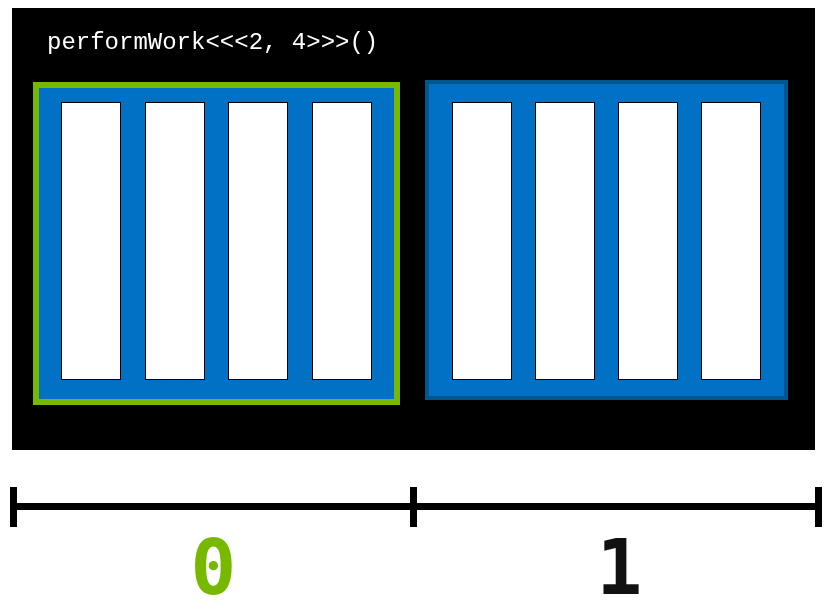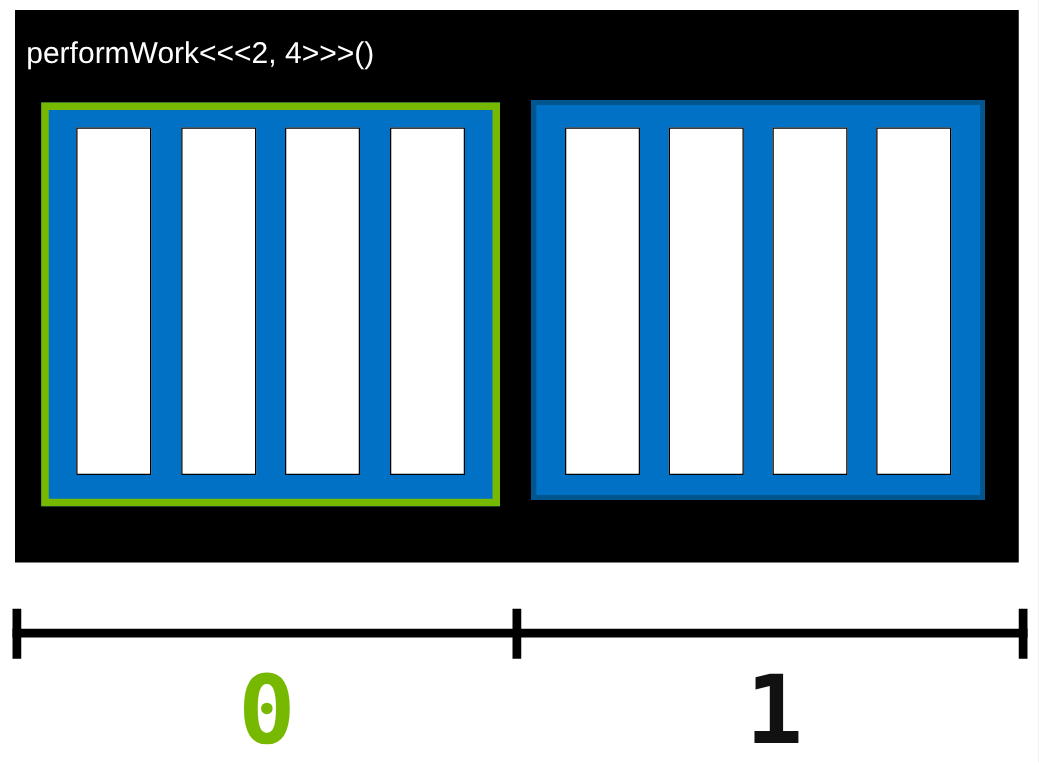--- a/index.html
+++ b/index.html
@@ -17,22 +17,22 @@
   html,body{margin:0;padding:0;}
   body{background:var(--page-bg);font-family:"Liberation Sans",sans-serif;}
   .page{position:relative;width:831px;height:613px;background:var(--page-bg);overflow:hidden;}
 
   
   .kernel-panel{
     position:absolute;left:12px;top:8px;width:803px;height:442px;
     background:var(--panel-bg);
   }
   .kernel-code{
-    position:absolute;left:9px;top:21px;
-    font-family:Liberation Sans, sans-serif;
+    position:absolute;left:35px;top:21px;
+    font-family:Liberation Mono, monospace;
     font-size:24px;line-height:1.2;color:var(--code-color);
     white-space:pre;
   }
 
   
   .cuda-block{
     position:absolute;box-sizing:border-box;
     background:var(--block-fill);
     display:flex;justify-content:space-between;align-items:stretch;
   }

